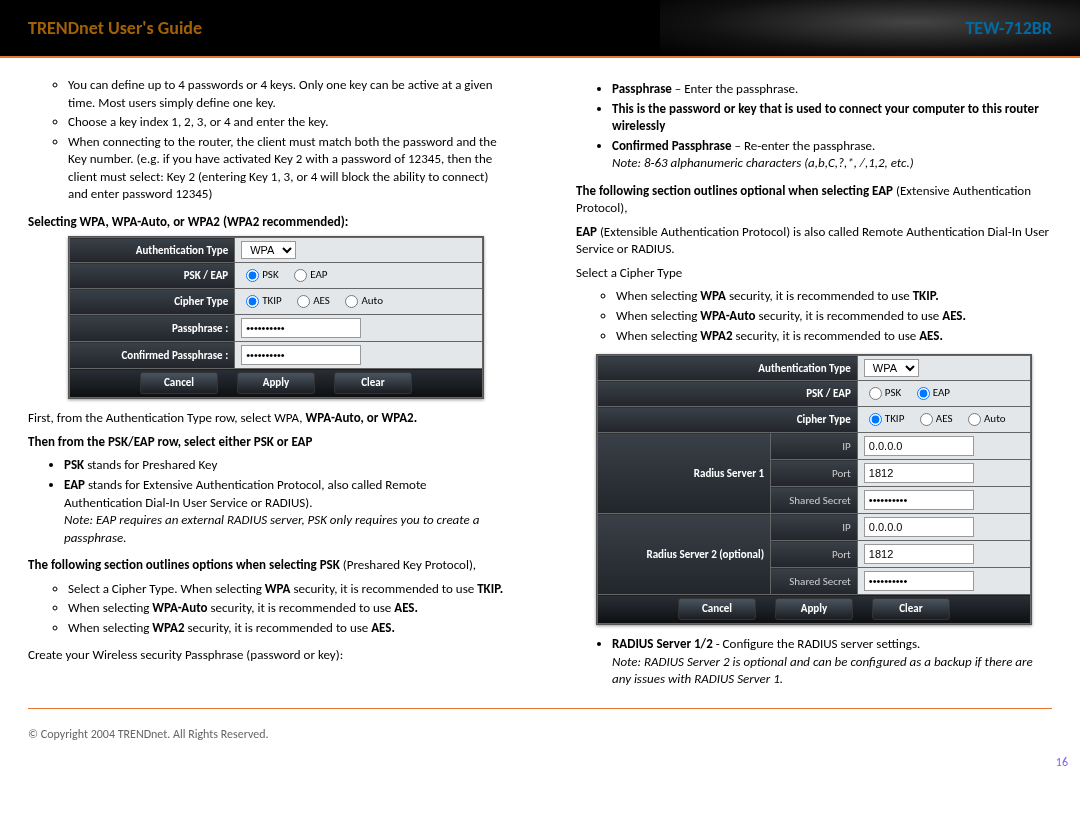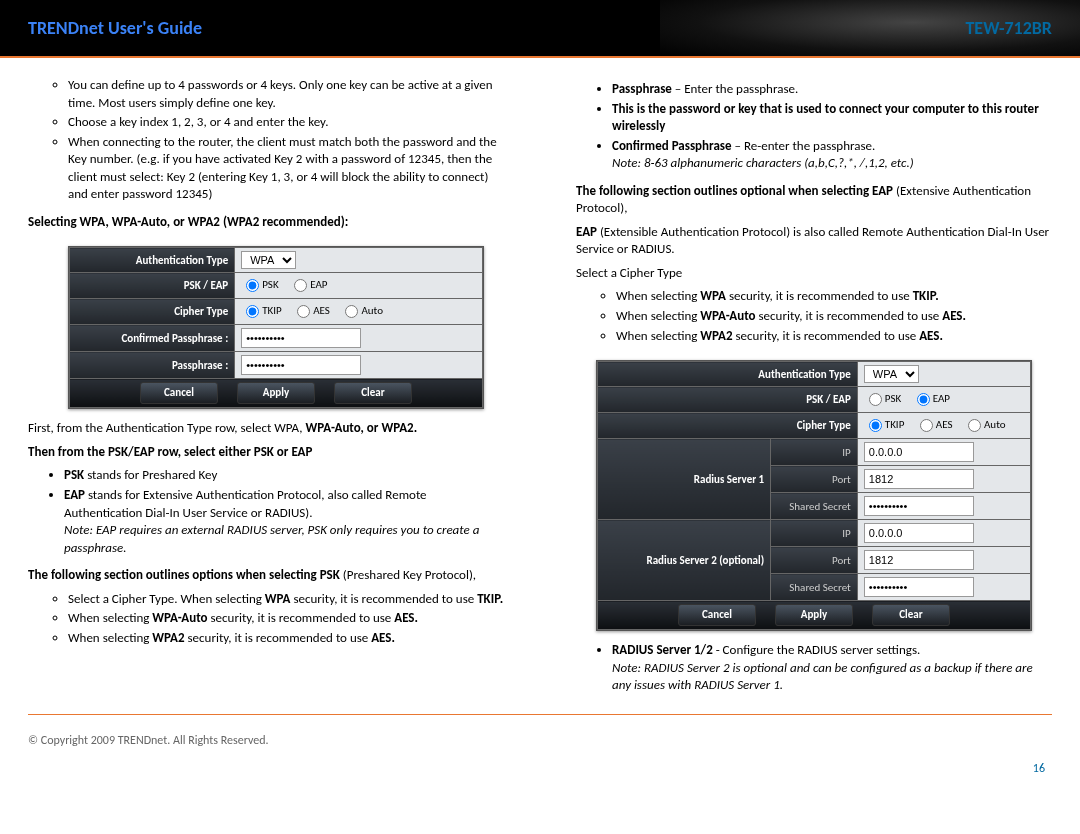--- a/index.html
+++ b/index.html
@@ -1,42 +1,42 @@
 <!DOCTYPE html>
 <html><head>
 <meta charset="utf-8">
 <style>
   body{margin:0;font-family:"Calibri","Segoe UI",sans-serif;font-size:13px;color:#000;background:#fff;width:1080px}
   .header{background:#000;height:56px;position:relative;display:flex;align-items:center;justify-content:space-between;padding:0 28px;border-bottom:2px solid #e97731}
   .header::before{content:"";position:absolute;top:0;right:0;width:420px;height:56px;background:radial-gradient(ellipse at 60% 40%,#444 0%,#111 60%,#000 100%);z-index:0}
-  .header-left{color:#3b82f6;font-weight:bold;font-size:18px;z-index:1}
+  .header-left{color:#a16207;font-weight:bold;font-size:18px;z-index:1}
   .header-right{color:#0369a1;font-weight:bold;font-size:18px;z-index:1}
   .page{padding:18px 28px 10px 28px;display:flex;gap:72px}
   .col{flex:1;min-width:0}
   .circlist{margin:0 0 10px 0;padding-left:40px}
   .circlist li{list-style-type:circle;margin-bottom:2px;line-height:1.35}
   .bullets{margin:4px 0 10px 0;padding-left:36px}
   .bullets li{list-style-type:disc;margin-bottom:2px;line-height:1.35}
   p{margin:6px 0;line-height:1.35}
   b{font-weight:bold}
   i{}
-  .dlg{background:linear-gradient(#1d2328,#0b0d0f);border:1px solid #555;margin:16px 20px 10px 40px;box-shadow:0 1px 3px rgba(0,0,0,.4)}
+  .dlg{background:linear-gradient(#1d2328,#0b0d0f);border:1px solid #555;margin:6px 20px 10px 40px;box-shadow:0 1px 3px rgba(0,0,0,.4)}
   .dlg.inset{margin-left:20px}
   .dlg-table{width:100%;border-collapse:collapse}
   .dlg-table td{border:1px solid #666;padding:3px 6px;vertical-align:middle}
   .dlg-label{text-align:right;color:#fff;font-weight:bold;font-size:11px;width:40%;background:linear-gradient(#3a4048,#22262b)}
   .dlg-label.sub{font-weight:normal;color:#ccc;width:20%}
   .dlg-field{background:#e4e7ea;color:#000;font-size:11px}
   .dlg-field input[type=text],.dlg-field input[type=password],.dlg-field select{font-size:11px;height:18px;border:1px solid #999;background:#fff;padding:0 4px}
   .radio{display:inline-flex;align-items:center;margin-right:8px;font-size:11px}
   .dlg-buttons{text-align:center;padding:4px;background:linear-gradient(#2a2f36,#0d0f11)}
   .dlg-btn{display:inline-block;width:76px;height:20px;line-height:20px;font-size:11px;color:#fff;font-weight:bold;margin:0 8px;border:1px solid #333;background:linear-gradient(#4a5460,#1b1e22);border-radius:3px}
   .footer{padding:10px 28px 14px;color:#666;font-size:12px;border-top:0;margin-top:4px}
   .footer-line{border-top:1px solid #e97731;height:0;margin:0 28px 8px}
-  .pagenum{text-align:right;color:#0369a1;font-size:12px;padding-right:35px}
+  .pagenum{text-align:right;color:#8b5cf6;font-size:12px;padding-right:12px}
 </style>
 </head>
 <body>
 
 <div class="header">
   <div class="header-left">TRENDnet User's Guide</div>
   <div class="header-right">TEW-712BR</div>
 </div>
 
 <div class="page">
@@ -80,25 +80,25 @@
                   <input type="radio" style="">
                   <span>AES</span>
                 </span>
             <span class="radio">
                   <input type="radio" style="">
                   <span>Auto</span>
                 </span>
           </td>
         </tr>
         <tr>
+          <td class="dlg-label">Passphrase :</td>
+          <td class="dlg-field"><input type="text" style="width: 110px;" value="••••••••••"></td>
+        </tr>
+        <tr>
           <td class="dlg-label">Confirmed Passphrase :</td>
-          <td class="dlg-field"><input type="text" style="width: 110px;" value="••••••••••"></td>
-        </tr>
-        <tr>
-          <td class="dlg-label">Passphrase :</td>
           <td class="dlg-field"><input type="text" style="width: 110px;" value="••••••••••"></td>
         </tr>
         <tr>
               <td colspan="2" class="dlg-buttons">
           <span class="dlg-btn">Cancel</span>
           <span class="dlg-btn">Apply</span>
           <span class="dlg-btn">Clear</span>
         </td>
             </tr>
       </tbody>
@@ -110,20 +110,21 @@
     <ul class="bullets">
       <li><b>PSK</b><span> stands for Preshared Key</span></li>
       <li><b>EAP</b><span> stands for Extensive Authentication Protocol, also called Remote Authentication Dial-In User Service or RADIUS).</span><br><i>Note: EAP requires an external RADIUS server, PSK only requires you to create a passphrase.</i></li>
     </ul>
     <p><b>The following section outlines options when selecting PSK </b><span>(Preshared Key Protocol),</span></p>
     <ul class="circlist">
       <li><span>Select a Cipher Type. When selecting </span><b>WPA</b><span> security, it is recommended to use </span><b>TKIP.</b></li>
       <li><span>When selecting </span><b>WPA-Auto</b><span> security, it is recommended to use </span><b>AES.</b></li>
       <li><span>When selecting </span><b>WPA2</b><span> security, it is recommended to use </span><b>AES.</b></li>
     </ul>
+    <p>Create your Wireless security Passphrase (password or key):</p>
   </div>
 
   <div class="col">
     <ul class="bullets">
       <li><b>Passphrase</b><span> – Enter the passphrase.</span></li>
       <li><b>This is the password or key that is used to connect your computer to this router wirelessly</b></li>
       <li><b>Confirmed Passphrase</b><span> – Re-enter the passphrase.</span><br><i>Note: 8-63 alphanumeric characters (a,b,C,?,*, /,1,2, etc.)</i></li>
     </ul>
     <p><b>The following section outlines optional when selecting EAP </b><span>(Extensive Authentication Protocol),</span></p>
     <p><b>EAP</b><span> (Extensible Authentication Protocol) is also called Remote Authentication Dial-In User Service or RADIUS.</span></p>
@@ -208,14 +209,14 @@
         </table>
     </div>
 
     <ul class="bullets">
       <li><b>RADIUS Server 1/2</b><span> - Configure the RADIUS server settings.</span><br><i>Note: RADIUS Server 2 is optional and can be configured as a backup if there are any issues with RADIUS Server 1.</i></li>
     </ul>
   </div>
 </div>
 
 <div class="footer-line"></div>
-<div class="footer">© Copyright 2009 TRENDnet. All Rights Reserved.</div>
+<div class="footer">© Copyright 2004 TRENDnet. All Rights Reserved.</div>
 <div class="pagenum">16</div>
 
 </body></html>

